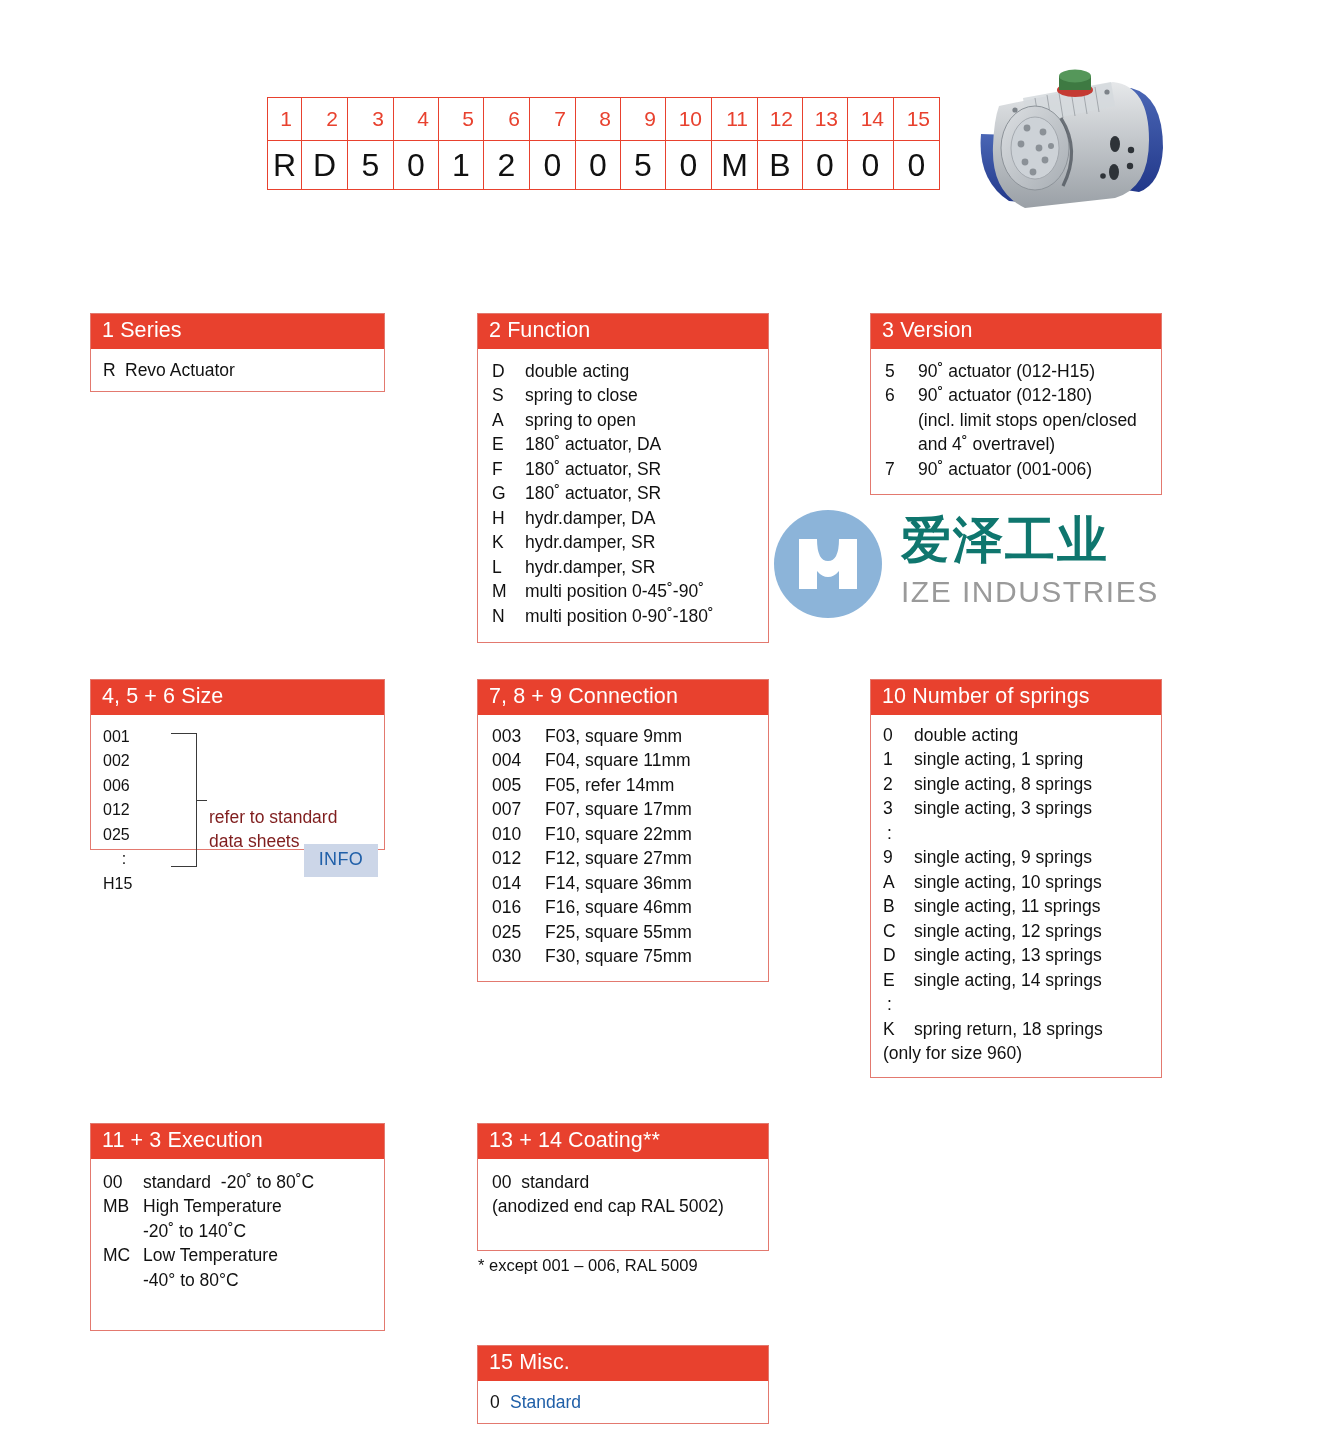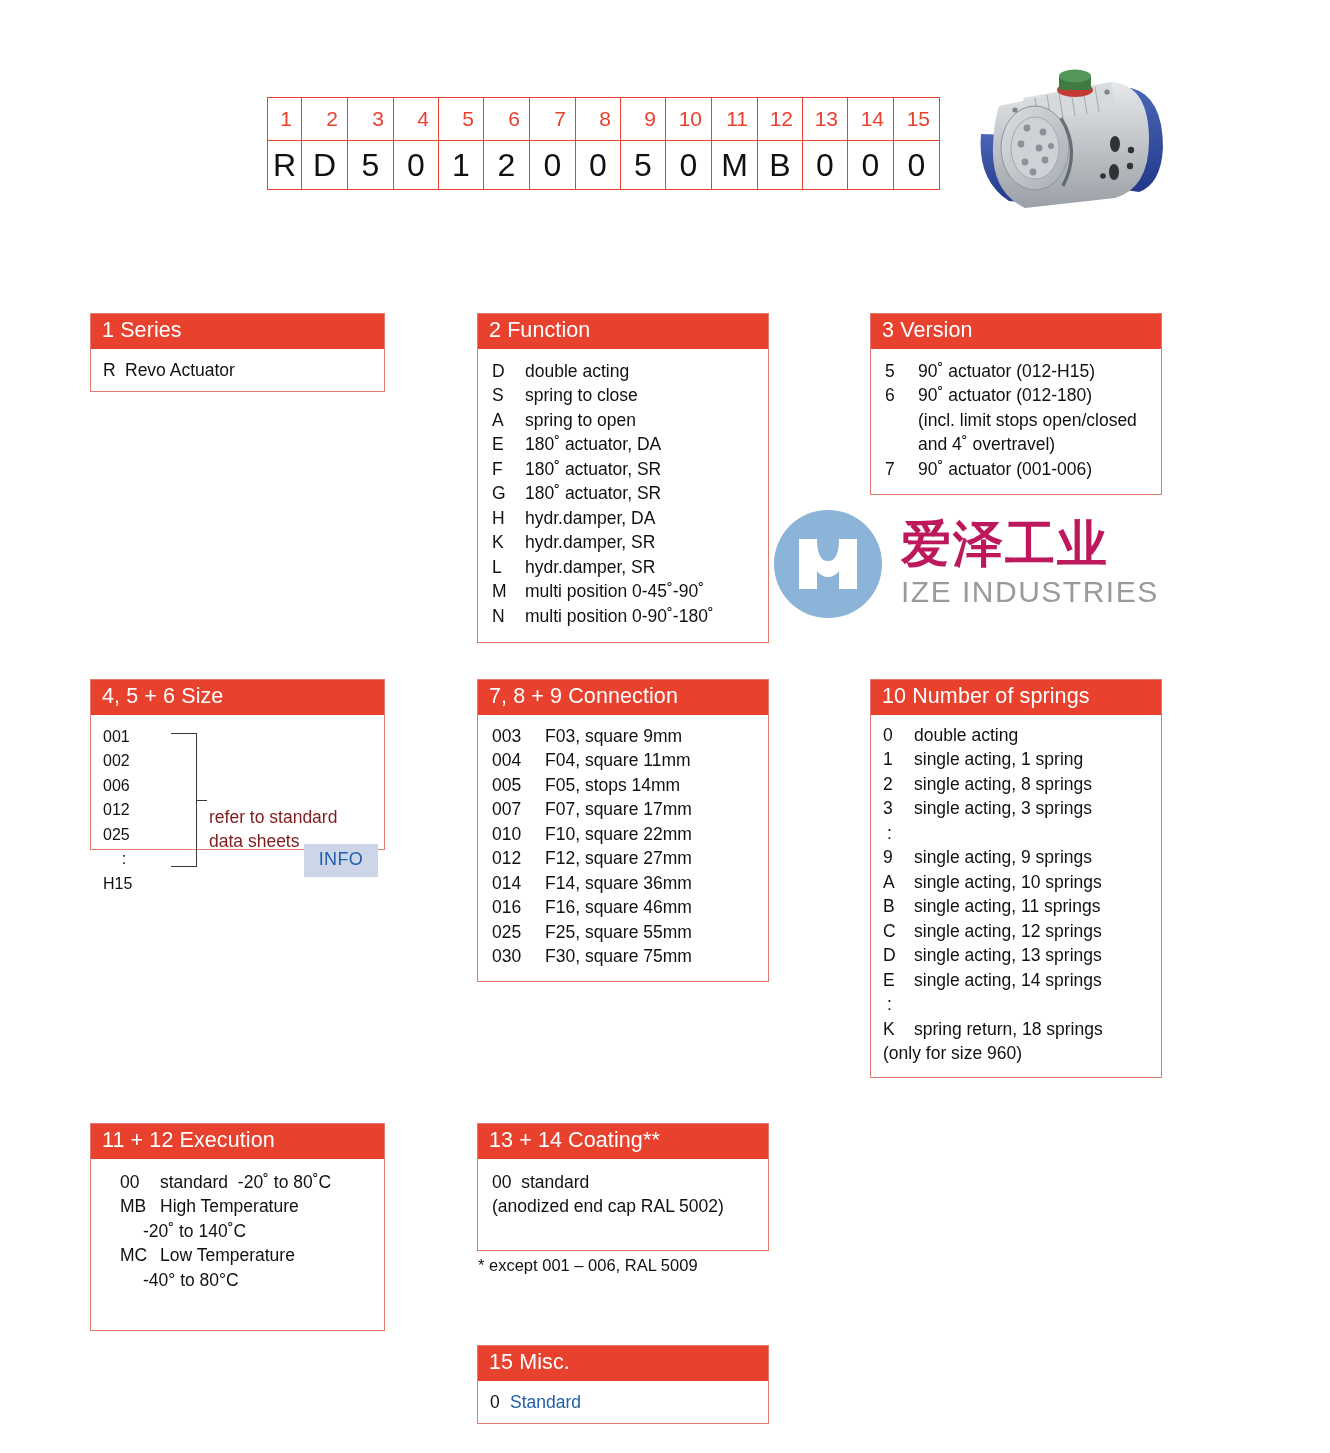--- a/index.html
+++ b/index.html
@@ -124,21 +124,21 @@
   #box-connection { left: 477px; top: 679px; width: 292px; }
   #box-connection .box-body { padding: 9px 10px 12px 14px; }
   #box-connection .opt-key { width: 53px; }
 
   #box-springs  { left: 870px; top: 679px; width: 292px; }
   #box-springs .box-body { padding: 8px 10px 11px 12px; }
   #box-springs .opt-key { width: 31px; }
 
   #box-execution { left: 90px; top: 1123px; width: 295px; height: 208px; }
   #box-execution .box-body { padding: 11px 10px 10px 12px; }
-  #box-execution .opt-key { width: 40px; margin-left: 17px; }
+  #box-execution .opt-key { width: 40px; }
   #box-execution .cont-row { padding-left: 40px; }
 
   #box-coating  { left: 477px; top: 1123px; width: 292px; height: 128px; }
   #box-coating .box-body { padding: 11px 10px 10px 14px; }
 
   #box-misc     { left: 477px; top: 1345px; width: 292px; }
   #box-misc .box-body { padding: 9px 10px 9px 12px; }
   #box-misc .opt-key { width: 20px; }
 
   .blue-text { color: #1f5fa8; }
@@ -238,25 +238,25 @@
     flex: 0 0 auto;
   }
   #watermark-text {
     margin-left: 18px;
     display: flex;
     flex-direction: column;
     justify-content: center;
   }
   #watermark-cn {
     font-size: 50px;
-    color: #be185d;
+    color: #0f766e;
     font-weight: bold;
     letter-spacing: 2px;
     line-height: 1.05;
-    font-family: Liberation Serif, serif;
+    font-family: Liberation Mono, monospace;
   }
   #watermark-en {
     font-size: 30px;
     color: #9a9a9a;
     letter-spacing: 1.5px;
     line-height: 1.2;
     margin-top: 4px;
   }
 </style>
 </head>
@@ -475,21 +475,21 @@
     <div class="opt-row">
         <span class="opt-key">003</span>
         <span class="opt-val">F03, square 9mm</span>
       </div>
     <div class="opt-row">
         <span class="opt-key">004</span>
         <span class="opt-val">F04, square 11mm</span>
       </div>
     <div class="opt-row">
         <span class="opt-key">005</span>
-        <span class="opt-val">F05, stops 14mm</span>
+        <span class="opt-val">F05, refer 14mm</span>
       </div>
     <div class="opt-row">
         <span class="opt-key">007</span>
         <span class="opt-val">F07, square 17mm</span>
       </div>
     <div class="opt-row">
         <span class="opt-key">010</span>
         <span class="opt-val">F10, square 22mm</span>
       </div>
     <div class="opt-row">
@@ -568,21 +568,21 @@
       </div>
     <div class="opt-row">
         <span class="opt-key">K</span>
         <span class="opt-val">spring return, 18 springs</span>
       </div>
     <div class="plain-row">(only for size 960)</div>
   </div>
 </div>
 
 <div class="field-box" id="box-execution">
-  <div class="box-header">11 + 12  Execution</div>
+  <div class="box-header">11 + 3  Execution</div>
   <div class="box-body">
     <div class="opt-row">
         <span class="opt-key">00</span>
         <span class="opt-val">standard  -20˚ to 80˚C</span>
       </div>
     <div class="opt-row">
         <span class="opt-key">MB</span>
         <span class="opt-val">High Temperature</span>
       </div>
     <div class="plain-row cont-row">-20˚ to 140˚C</div>

